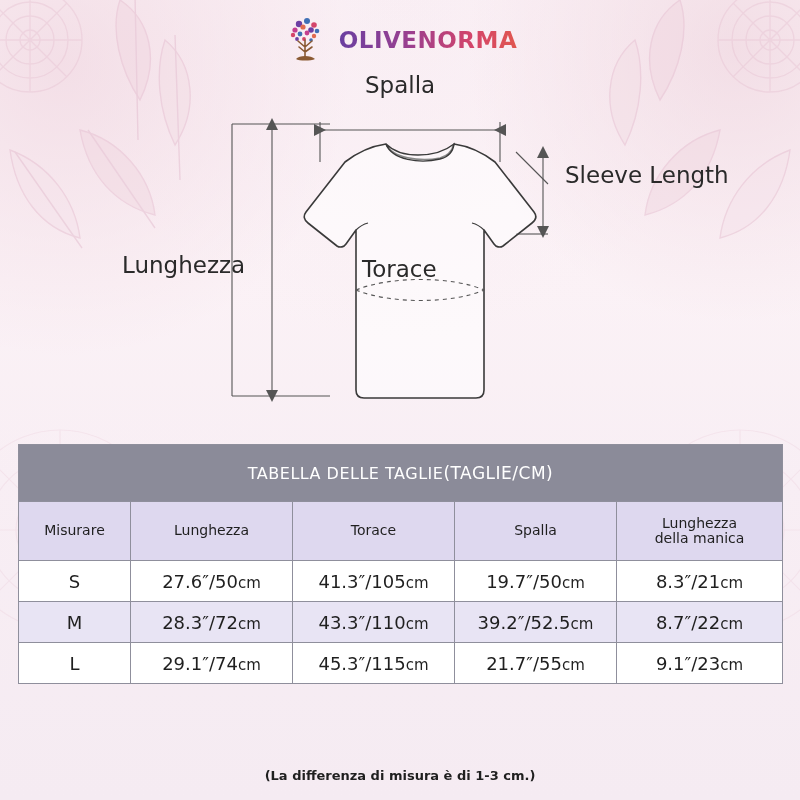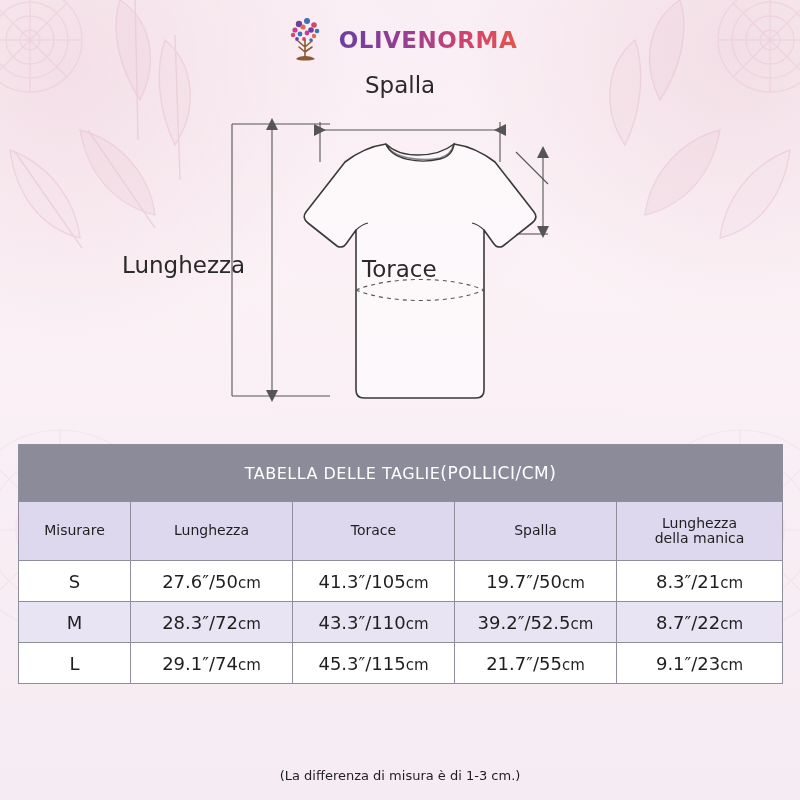--- a/index.html
+++ b/index.html
@@ -133,21 +133,21 @@
   .unit {
     font-size: 15px;
   }
   .note {
     position: absolute;
     top: 768px;
     left: 0;
     width: 800px;
     text-align: center;
     font-size: 13px;
-    font-weight: normal;
+    font-weight: bold;
     color: #1f1f1f;
     font-family: "DejaVu Sans", sans-serif;
   }
 </style>
 </head>
 <body>
 
 <div class="page">
 
   <svg class="deco deco-left" width="260" height="300" viewBox="0 0 260 300">
@@ -281,37 +281,38 @@
                C444 86 430 89 418 89 C404 89 393 85 386 78 Z" fill="#ffffff" fill-opacity="0.4" stroke="#3a3a3a" stroke-width="1.4"></path>
 
       <path d="M356 224 C390 210 452 210 484 224" fill="none" stroke="#555" stroke-width="1.1" stroke-dasharray="4 4"></path>
       <path d="M356 224 C390 238 452 238 484 224" fill="none" stroke="#555" stroke-width="1.1" stroke-dasharray="4 4"></path>
 
       <path d="M356 164 C360 160 364 158 368 157" fill="none" stroke="#3a3a3a" stroke-width="1.2"></path>
       <path d="M484 164 C480 160 476 158 472 157" fill="none" stroke="#3a3a3a" stroke-width="1.2"></path>
     </svg>
 
     <div class="dlabel lbl-spalla">Spalla</div>
+    <div class="dlabel lbl-sleeve">Sleeve Length</div>
     <div class="dlabel lbl-lunghezza">Lunghezza</div>
     <div class="dlabel lbl-torace">Torace</div>
   </div>
 
   <div class="table-wrap">
     <table>
       <colgroup>
         <col style="width:112px">
         <col style="width:162px">
         <col style="width:162px">
         <col style="width:162px">
         <col style="width:166px">
       </colgroup>
       <tbody>
         <tr class="title-row">
           <td colspan="5">
-            <span class="title-main">TABELLA DELLE TAGLIE</span><span class="title-sub">(POLLICI/CM)</span>
+            <span class="title-main">TABELLA DELLE TAGLIE</span><span class="title-sub">(TAGLIE/CM)</span>
           </td>
         </tr>
         <tr class="head-row">
           <td>Misurare</td>
           <td>Lunghezza</td>
           <td>Torace</td>
           <td>Spalla</td>
           <td>
             <span>Lunghezza</span><br>
             <span>della manica</span>

